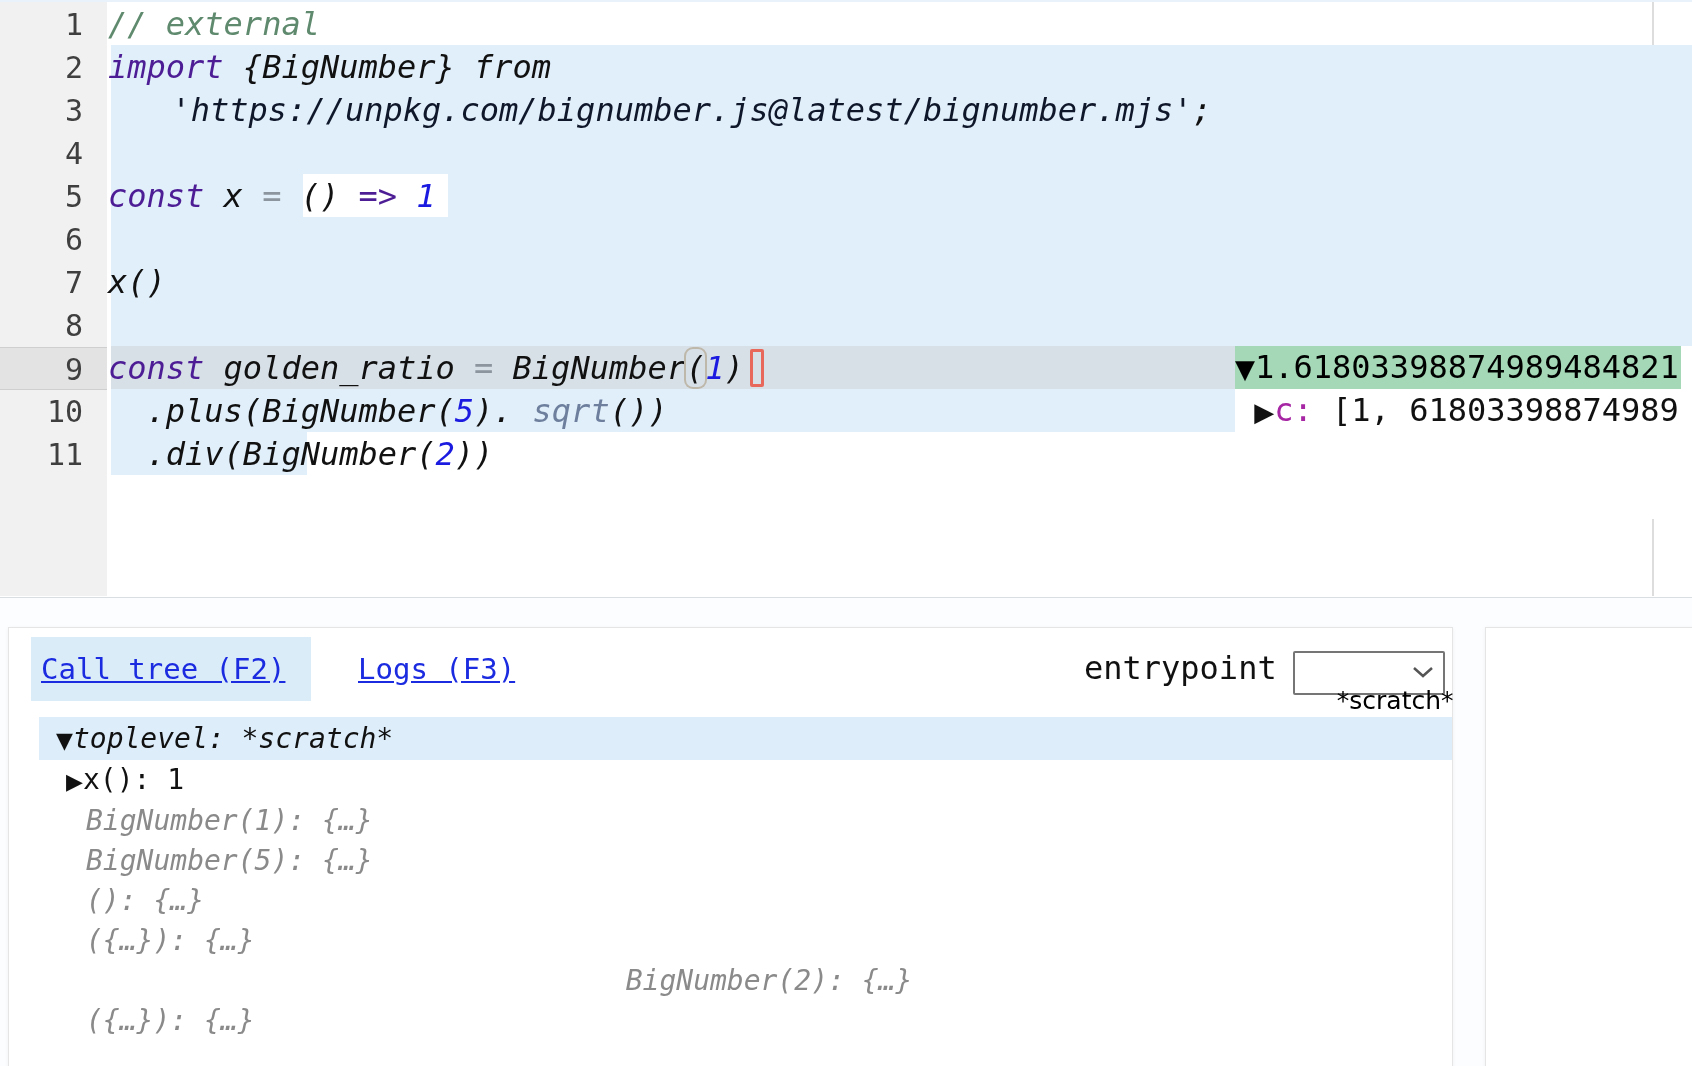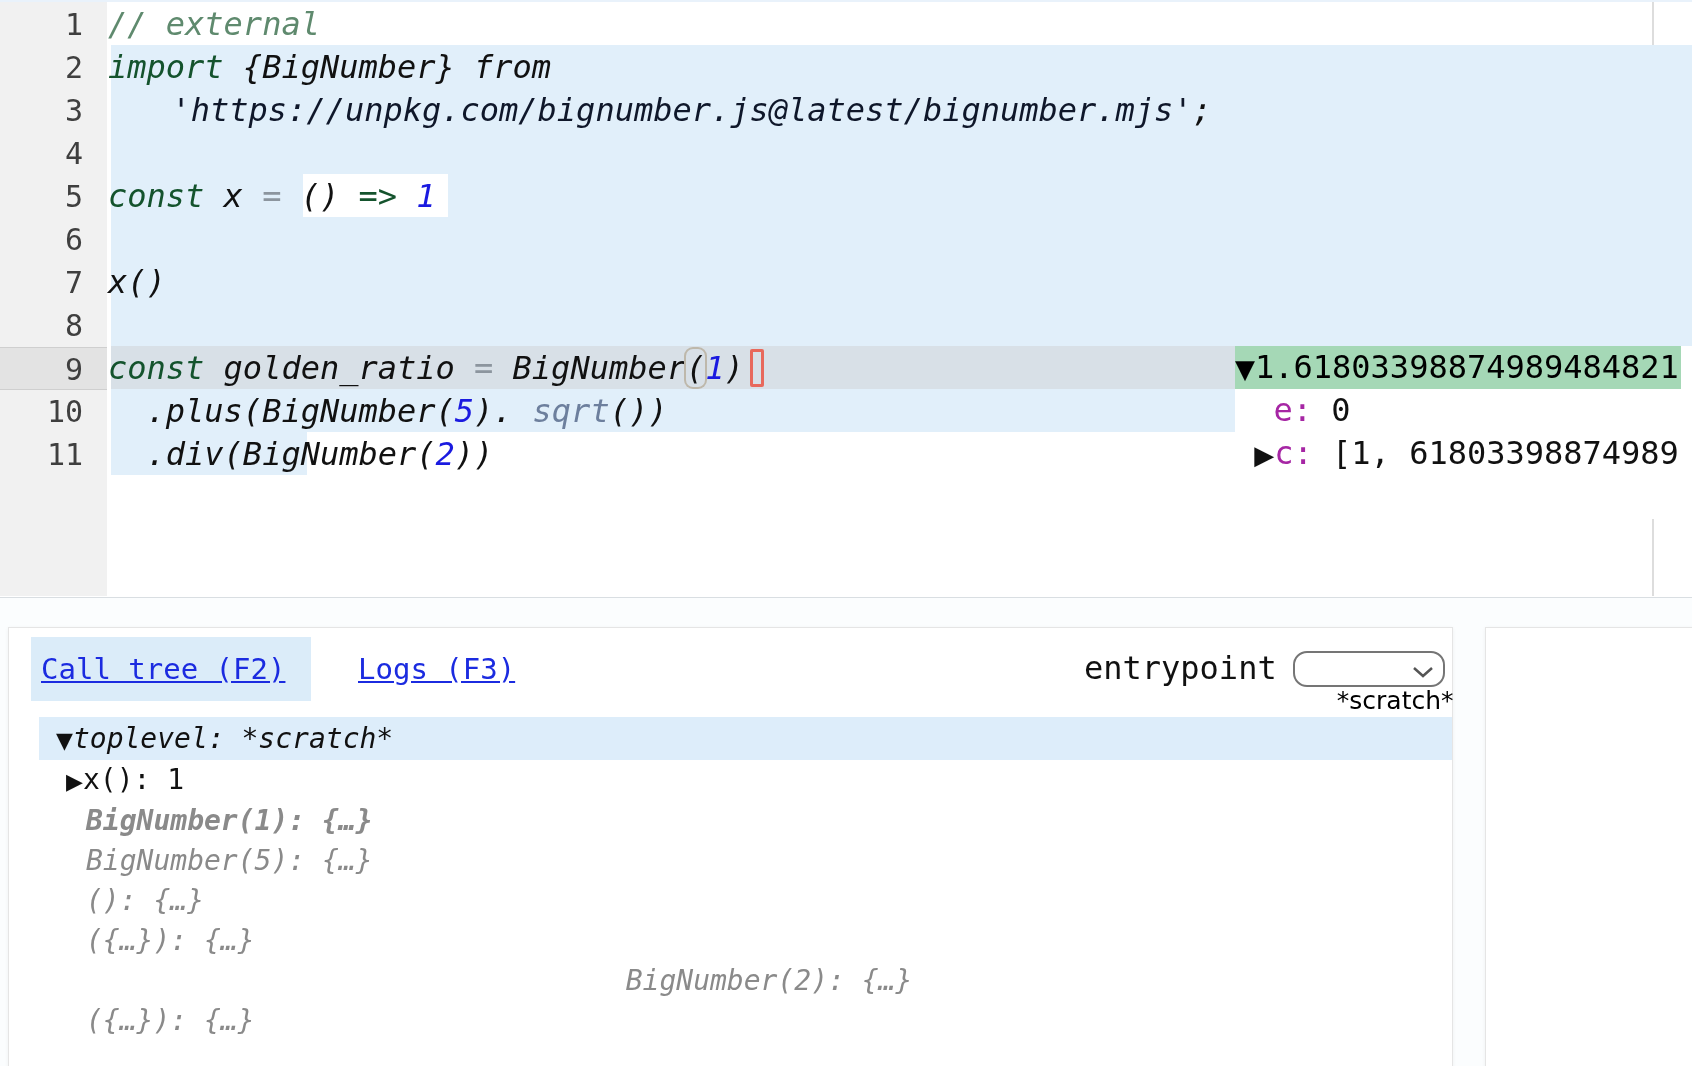--- a/index.html
+++ b/index.html
@@ -15,21 +15,21 @@
   .exec-r11  { position:absolute; left:111px; top:430px; width:196px;  height:43px; background:#e1effa; }
   .hole-r5   { position:absolute; left:303px; top:172px; width:145px; height:43px; background:#ffffff; }
   .cur-line  { position:absolute; left:111px; top:344px; width:1124px; height:43px; background:#d8e0e7; }
   .gutter { position:absolute; left:0; top:0; width:107px; height:594px; background:#f1f1f1; }
   .gut-row { position:absolute; left:0; width:83px; height:43px; line-height:43px;
              text-align:right; font-size:30px; color:#3f3f3f; }
   .gut-row.active { width:107px; padding-right:24px; background:#e3e3e3;
                     border-top:1px solid #cfcfcf; border-bottom:1px solid #cfcfcf; }
   .code-line { position:absolute; left:108px; height:43px; line-height:43px;
                font-size:32px; white-space:pre; color:#111111;font-style:italic; }
-  .tok-kw  { color:#14532d;margin-top:24px; }
+  .tok-kw  { color:#4c1d95;margin-top:24px; }
   .tok-num { color:#1a1ae0; }
   .tok-str { color:#0f172a;margin-left:25px; }
   .tok-com { color:#5f8a6e; }
   .tok-prop{ color:#6d7f9d;margin-left:20px; }
   .tok-op  { color:#8c959e; }
   .tok-pl  { color:#111111; }
   .tok-brk { box-shadow:0 0 0 2px #beb8ab; border-radius:7px; }
   .red-cursor { position:absolute; left:750px; top:347px; width:14px; height:38px;
                 border:3px solid #e8695c; border-radius:2px; }
   
@@ -45,22 +45,22 @@
   .panel-left { position:absolute; left:8px; top:627px; width:1445px; height:445px;
                 background:#ffffff; border:1px solid #e5e5e5; box-shadow:0 1px 4px rgba(0,0,0,0.05); }
   .panel-right{ position:absolute; left:1485px; top:627px; width:210px; height:445px;
                 background:#ffffff; border:1px solid #e5e5e5; box-shadow:0 1px 4px rgba(0,0,0,0.05); }
   .tab { position:absolute; font-size:29px; text-decoration:underline; color:#1b2be0;
          line-height:36px; white-space:pre; cursor:pointer; }
   .tab1-bg { position:absolute; left:22px; top:9px; width:280px; height:64px; background:#dbecf9; }
   .tab1 { left:32px; top:23px; }
   .tab2 { left:349px; top:23px; }
   .entry-label { position:absolute; left:1075px; top:19px; font-size:32px; line-height:43px; color:#111; }
-  .entry-select { position:absolute; left:1284px; top:23px; width:152px; height:36px;
-                  border:2px solid #757575; border-radius:14px; background:#fff;
+  .entry-select { position:absolute; left:1284px; top:23px; width:152px; height:44px;
+                  border:2px solid #757575; border-radius:2px; background:#fff;
                   font-family:"DejaVu Sans","Liberation Sans",sans-serif; font-size:25px;
                   line-height:32px; color:#000; padding-left:10px; white-space:pre; cursor:pointer; }
   .entry-select svg { position:absolute; right:9px; top:13px; }
   .tree-row { position:absolute; left:30px; right:0; height:40px; line-height:40px;
               font-size:28px; white-space:pre; color:#111; cursor:pointer; }
   .tree-row .mk { font-family:"DejaVu Sans",sans-serif; font-size:22px; }
   .tree-row.toplevel { background:#ddedfa; height:43px; line-height:43px; font-style:italic; }
   .tree-row.muted { color:#8a8a8a; font-style:italic; }
 </style>
 </head>
@@ -97,41 +97,40 @@
       <div class="code-line" style="top: 302px;"></div>
       <div class="code-line" style="top: 345px;"><span class="tok-kw">const</span><span class="tok-pl"> golden_ratio </span><span class="tok-op">=</span><span class="tok-pl"> BigNumber</span><span class="tok-pl tok-brk">(</span><span class="tok-num">1</span><span class="tok-pl">)</span></div>
       <div class="code-line" style="top: 388px;"><span class="tok-pl">  .plus(BigNumber(</span><span class="tok-num">5</span><span class="tok-pl">).</span><span class="tok-prop">sqrt</span><span class="tok-pl">())</span></div>
       <div class="code-line" style="top: 431px;"><span class="tok-pl">  .div(BigNumber(</span><span class="tok-num">2</span><span class="tok-pl">))</span></div>
     </div>
   <div class="red-cursor"></div>
 
   <div class="inline-overlay">
     <div class="res-value"><span class="tri">▼</span><span>1.61803398874989484821</span></div>
     <div id="res-rows">
-        <div class="res-row">  <span class="res-key">e:</span><span> 0</span></div>
         <div class="res-row"> <span class="tri">▶</span><span class="res-key">c:</span><span> [1, 61803398874989</span></div>
       </div>
   </div>
 </div>
 
 <div class="panel-left">
   <div class="tab1-bg"></div>
   <div class="tab tab1">Call tree (F2)</div>
   <div class="tab tab2">Logs (F3)</div>
   <div class="entry-label">entrypoint</div>
   <div class="entry-select">
     <span>*scratch*</span>
     <svg width="22" height="12" viewBox="0 0 22 12">
       <polyline points="2,2 11,10 20,2" fill="none" stroke="#555" stroke-width="2.5"></polyline>
     </svg>
   </div>
   <div id="tree-rows">
       <div class="tree-row toplevel" style="top: 89px; padding-left: 17px;"><span class="mk">▼</span><span>toplevel: *scratch*</span></div>
       <div class="tree-row " style="top: 132px; padding-left: 27px;"><span class="mk">▶</span><span>x(): 1</span></div>
-      <div class="tree-row muted" style="top: 173px; padding-left: 47px; font-weight: bold;"><span>BigNumber(1): {…}</span></div>
+      <div class="tree-row muted" style="top: 173px; padding-left: 47px;"><span>BigNumber(1): {…}</span></div>
       <div class="tree-row muted" style="top: 213px; padding-left: 47px;"><span>BigNumber(5): {…}</span></div>
       <div class="tree-row muted" style="top: 253px; padding-left: 47px;"><span>(): {…}</span></div>
       <div class="tree-row muted" style="top: 293px; padding-left: 47px;"><span>({…}): {…}</span></div>
       <div class="tree-row muted" style="top: 333px; padding-left: 47px; text-align: center;"><span>BigNumber(2): {…}</span></div>
       <div class="tree-row muted" style="top: 373px; padding-left: 47px;"><span>({…}): {…}</span></div>
     </div>
 </div>
 
 <div class="panel-right"></div>
 

